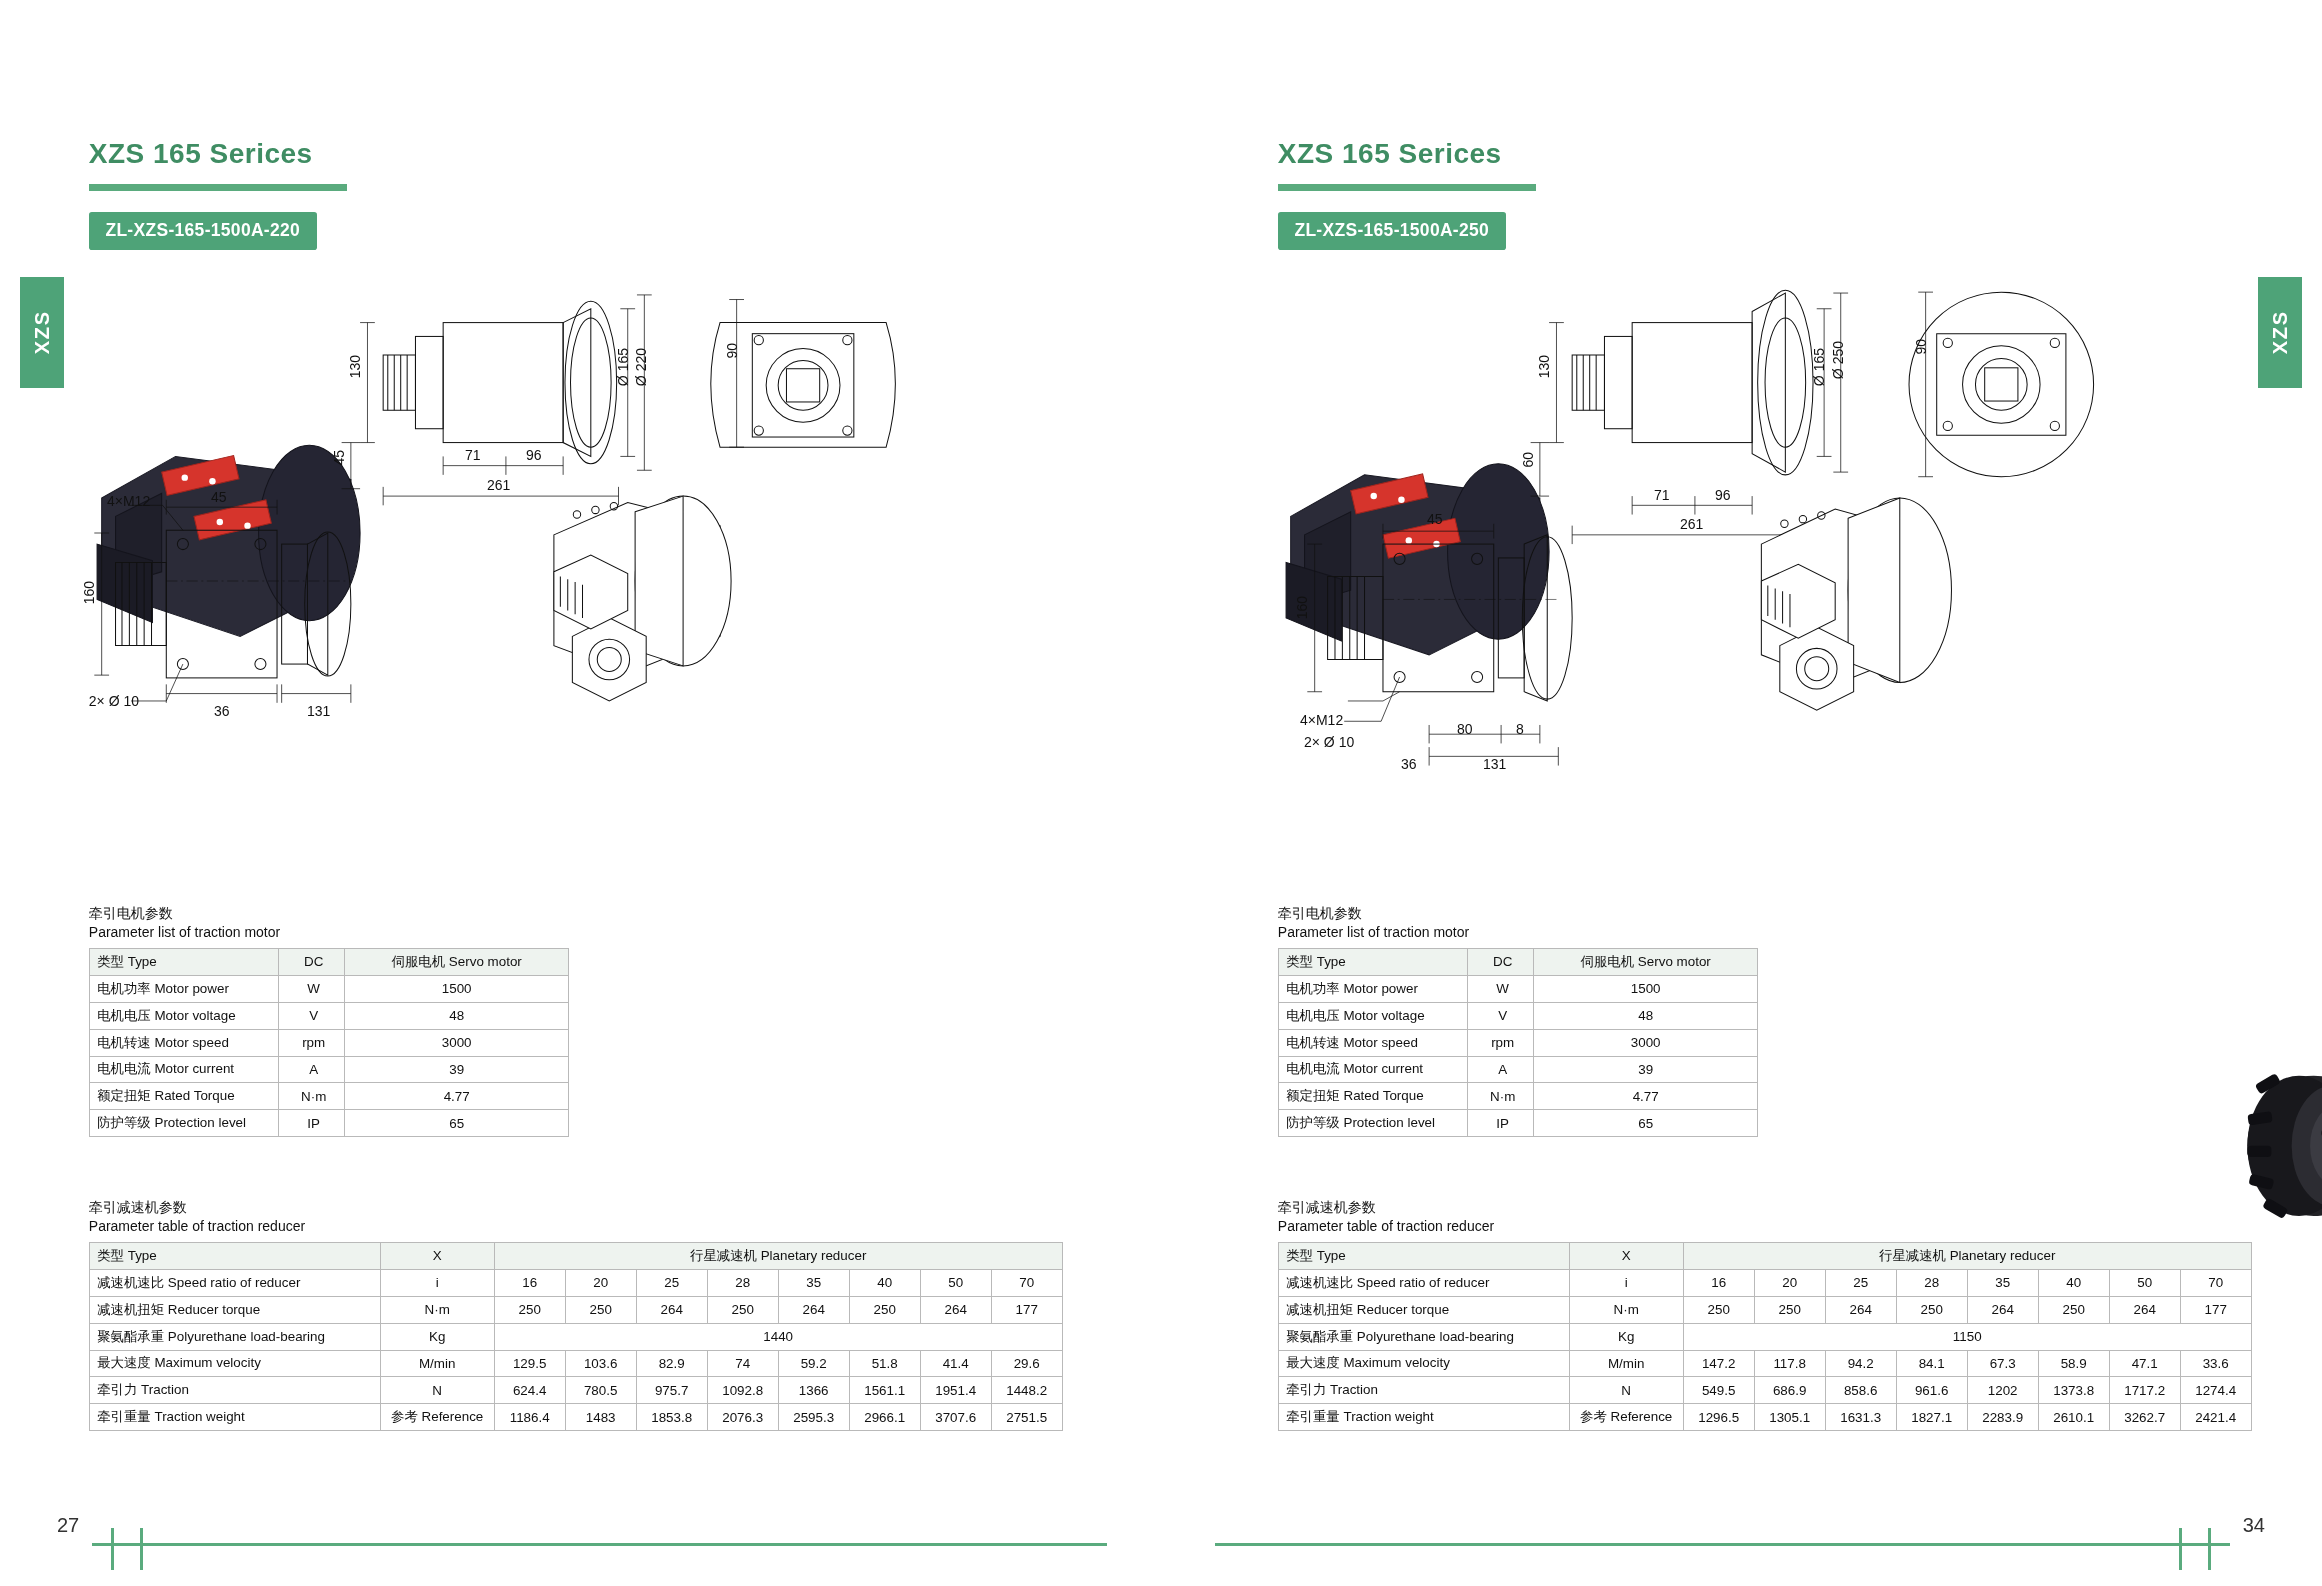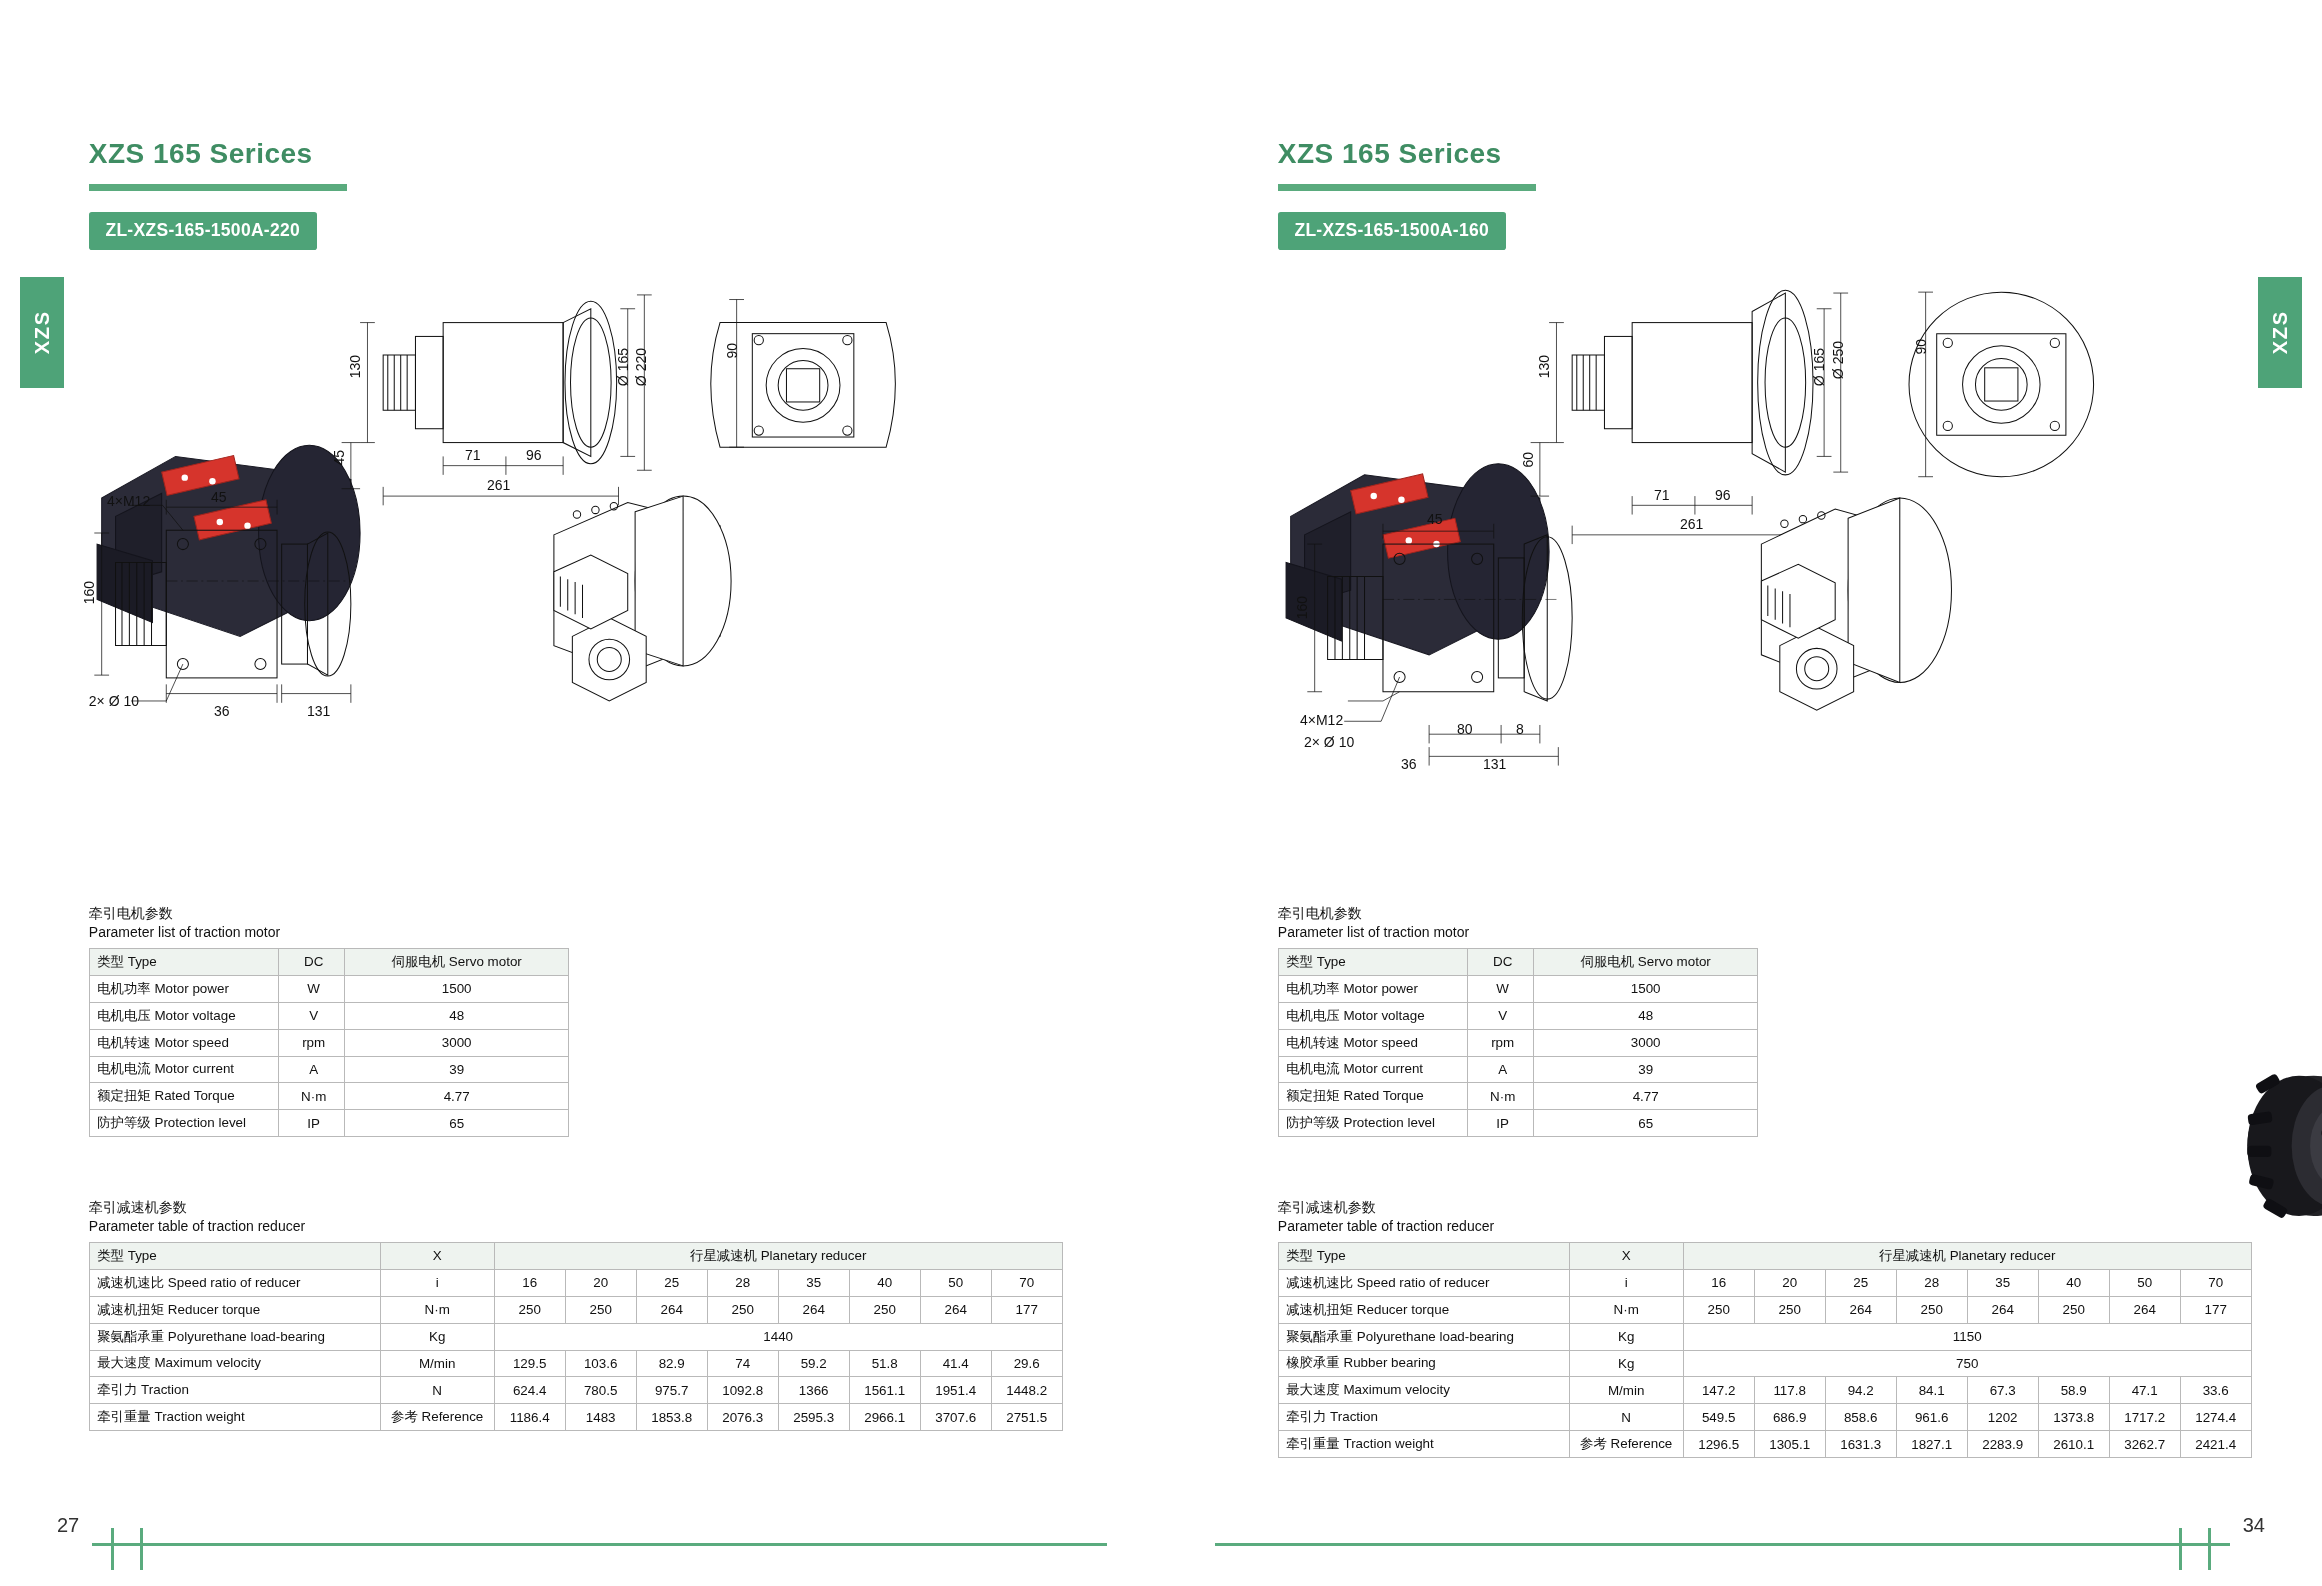--- a/index.html
+++ b/index.html
@@ -345,21 +345,21 @@
           <td class="cd">2751.5</td>
         </tr>
       </tbody>
     </table>
   </div>
 
   <div class="col right">
 
     <div class="sec-title">XZS 165 Serices</div>
     <div class="sec-underline"></div>
-    <div class="model-badge">ZL-XZS-165-1500A-160</div>
+    <div class="model-badge">ZL-XZS-165-1500A-250</div>
 
     <div class="draw-area">
       <svg width="1089" height="628" viewBox="0 0 1180 680">
         <g fill="none" stroke="#111" stroke-width="1.1">
           <g>
             <path d="M30 270 L110 225 L300 250 L300 360 L180 420 L30 370 Z" fill="#2b2b38" stroke="#1a1a24"></path>
             <ellipse cx="255" cy="308" rx="55" ry="95" fill="#252533" stroke="#14141c"></ellipse>
             <path d="M45 290 L95 265 L95 350 L45 365 Z" fill="#1f1f2a" stroke="#14141c"></path>
             <rect x="95" y="242" width="80" height="26" fill="#d6342c" stroke="#a0241d" transform="rotate(-13 95 242)"></rect>
             <rect x="130" y="290" width="80" height="26" fill="#d6342c" stroke="#a0241d" transform="rotate(-13 130 290)"></rect>
@@ -567,25 +567,20 @@
           <td class="cd">250</td>
           <td class="cd">264</td>
           <td class="cd">177</td>
         </tr>
         <tr>
           <td class="c0 lbl">聚氨酯承重 Polyurethane load-bearing</td>
           <td class="c1">Kg</td>
           <td colspan="8">1150</td>
         </tr>
         <tr>
-          <td class="c0 lbl">橡胶承重 Rubber bearing</td>
-          <td class="c1">Kg</td>
-          <td colspan="8">750</td>
-        </tr>
-        <tr>
           <td class="c0 lbl">最大速度 Maximum velocity</td>
           <td class="c1">M/min</td>
           <td class="cd">147.2</td>
           <td class="cd">117.8</td>
           <td class="cd">94.2</td>
           <td class="cd">84.1</td>
           <td class="cd">67.3</td>
           <td class="cd">58.9</td>
           <td class="cd">47.1</td>
           <td class="cd">33.6</td>

